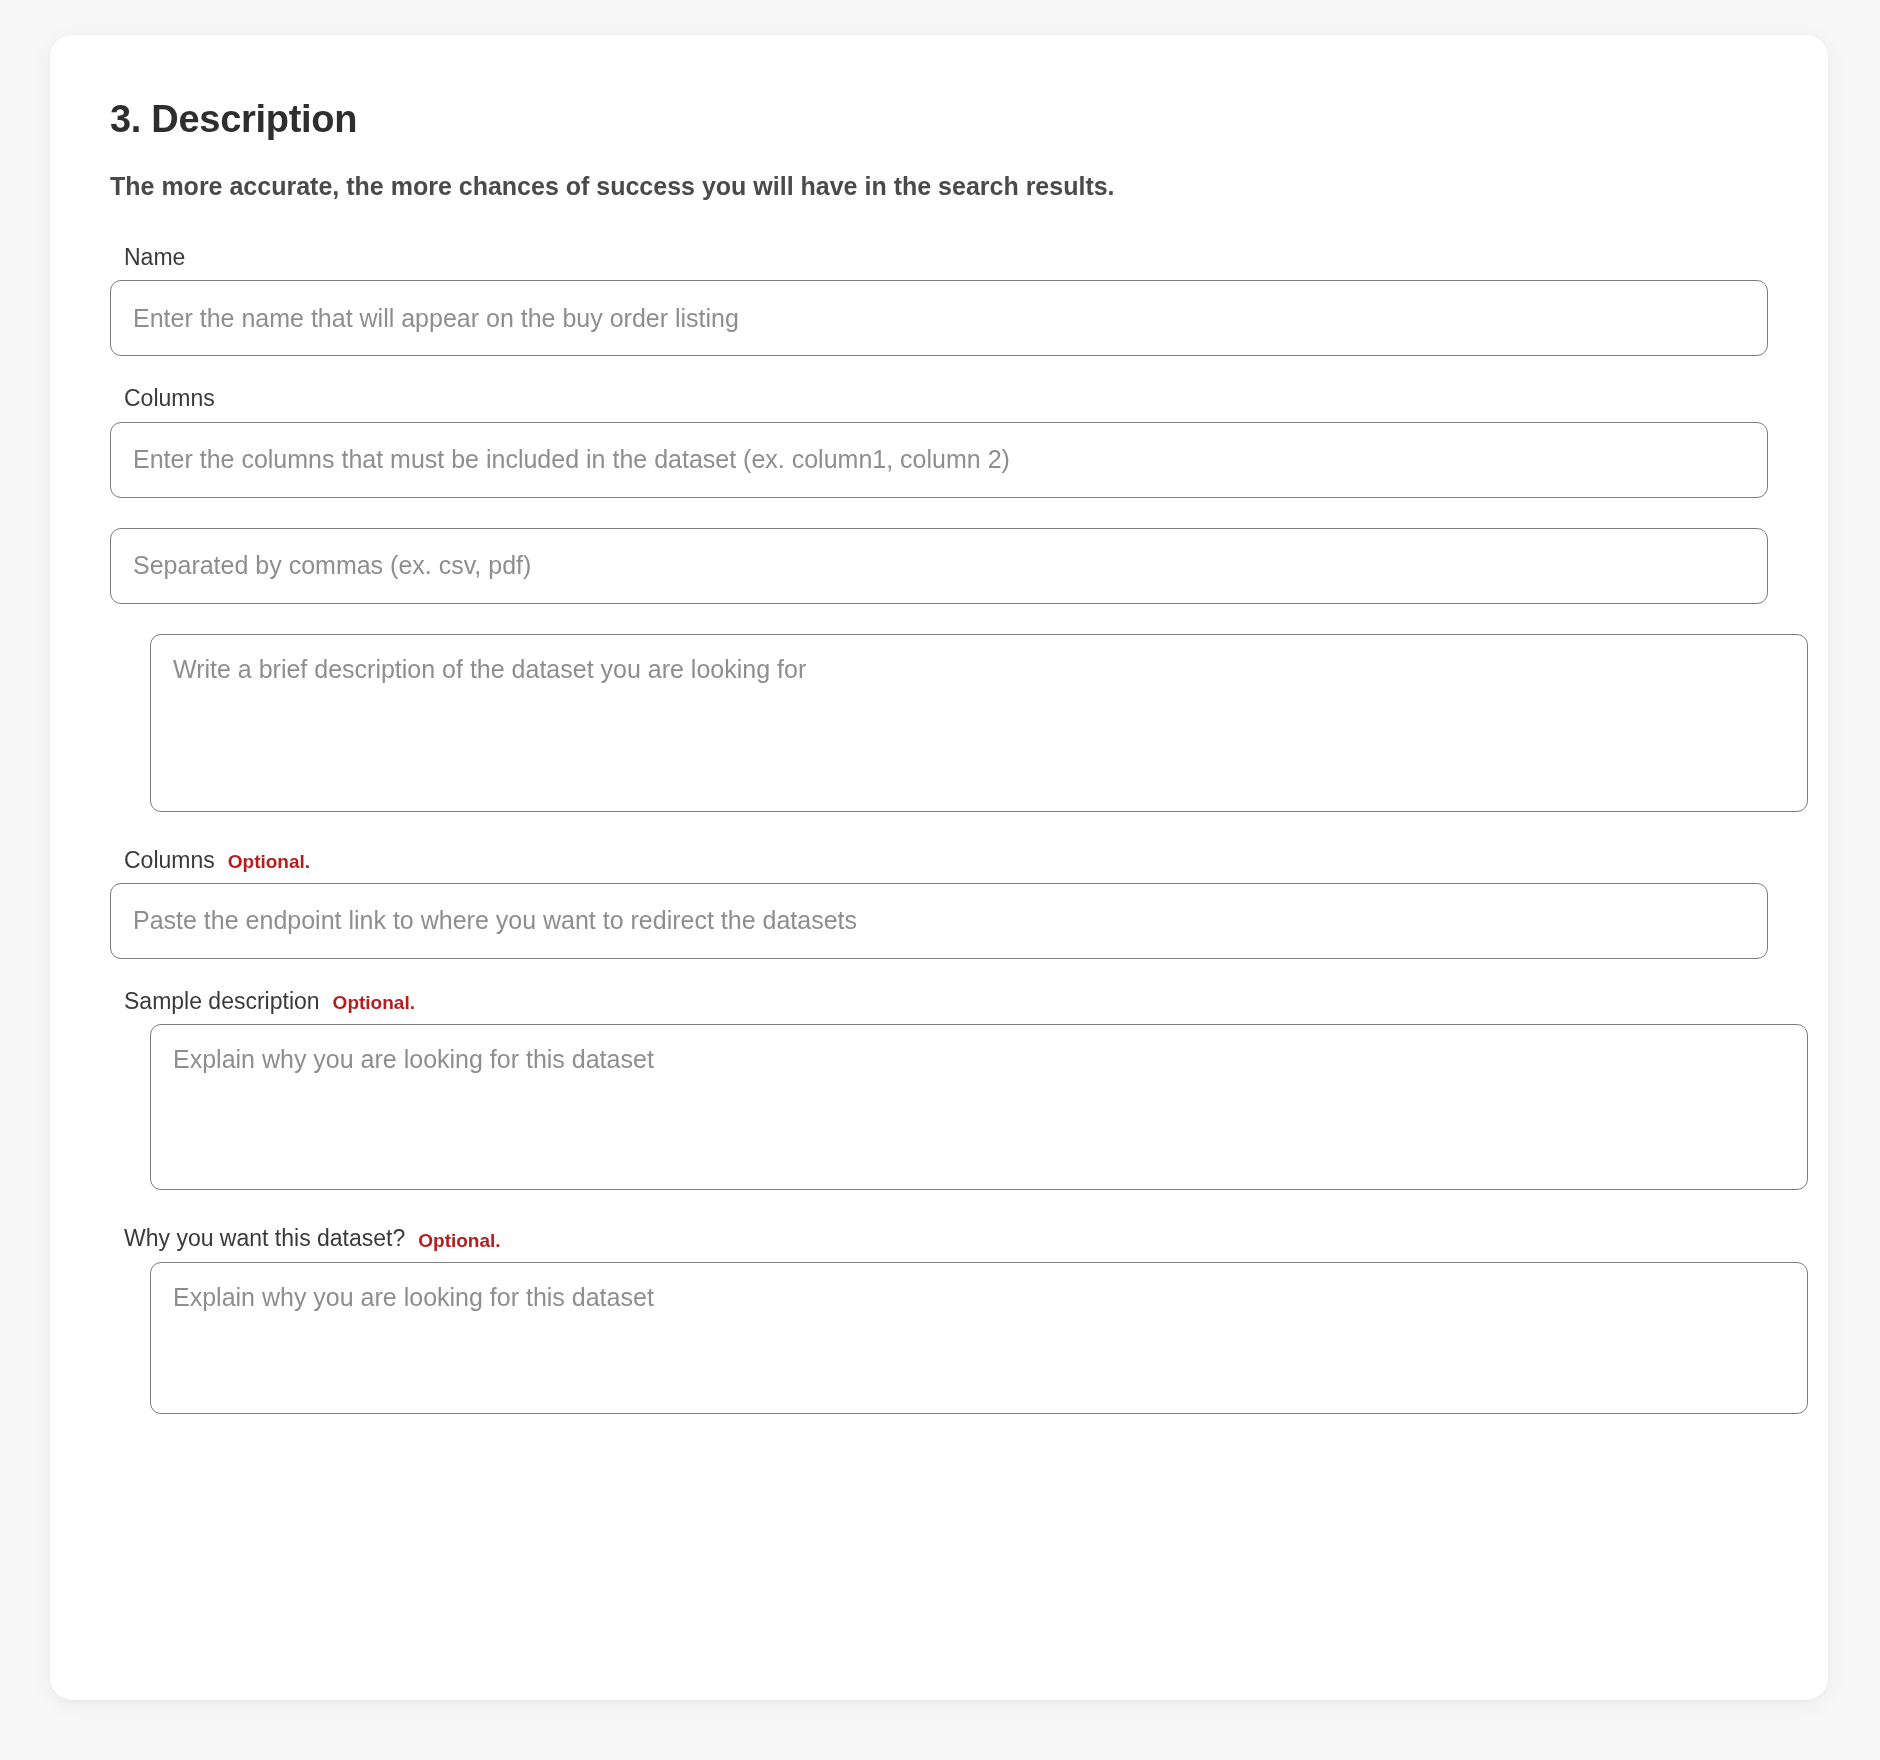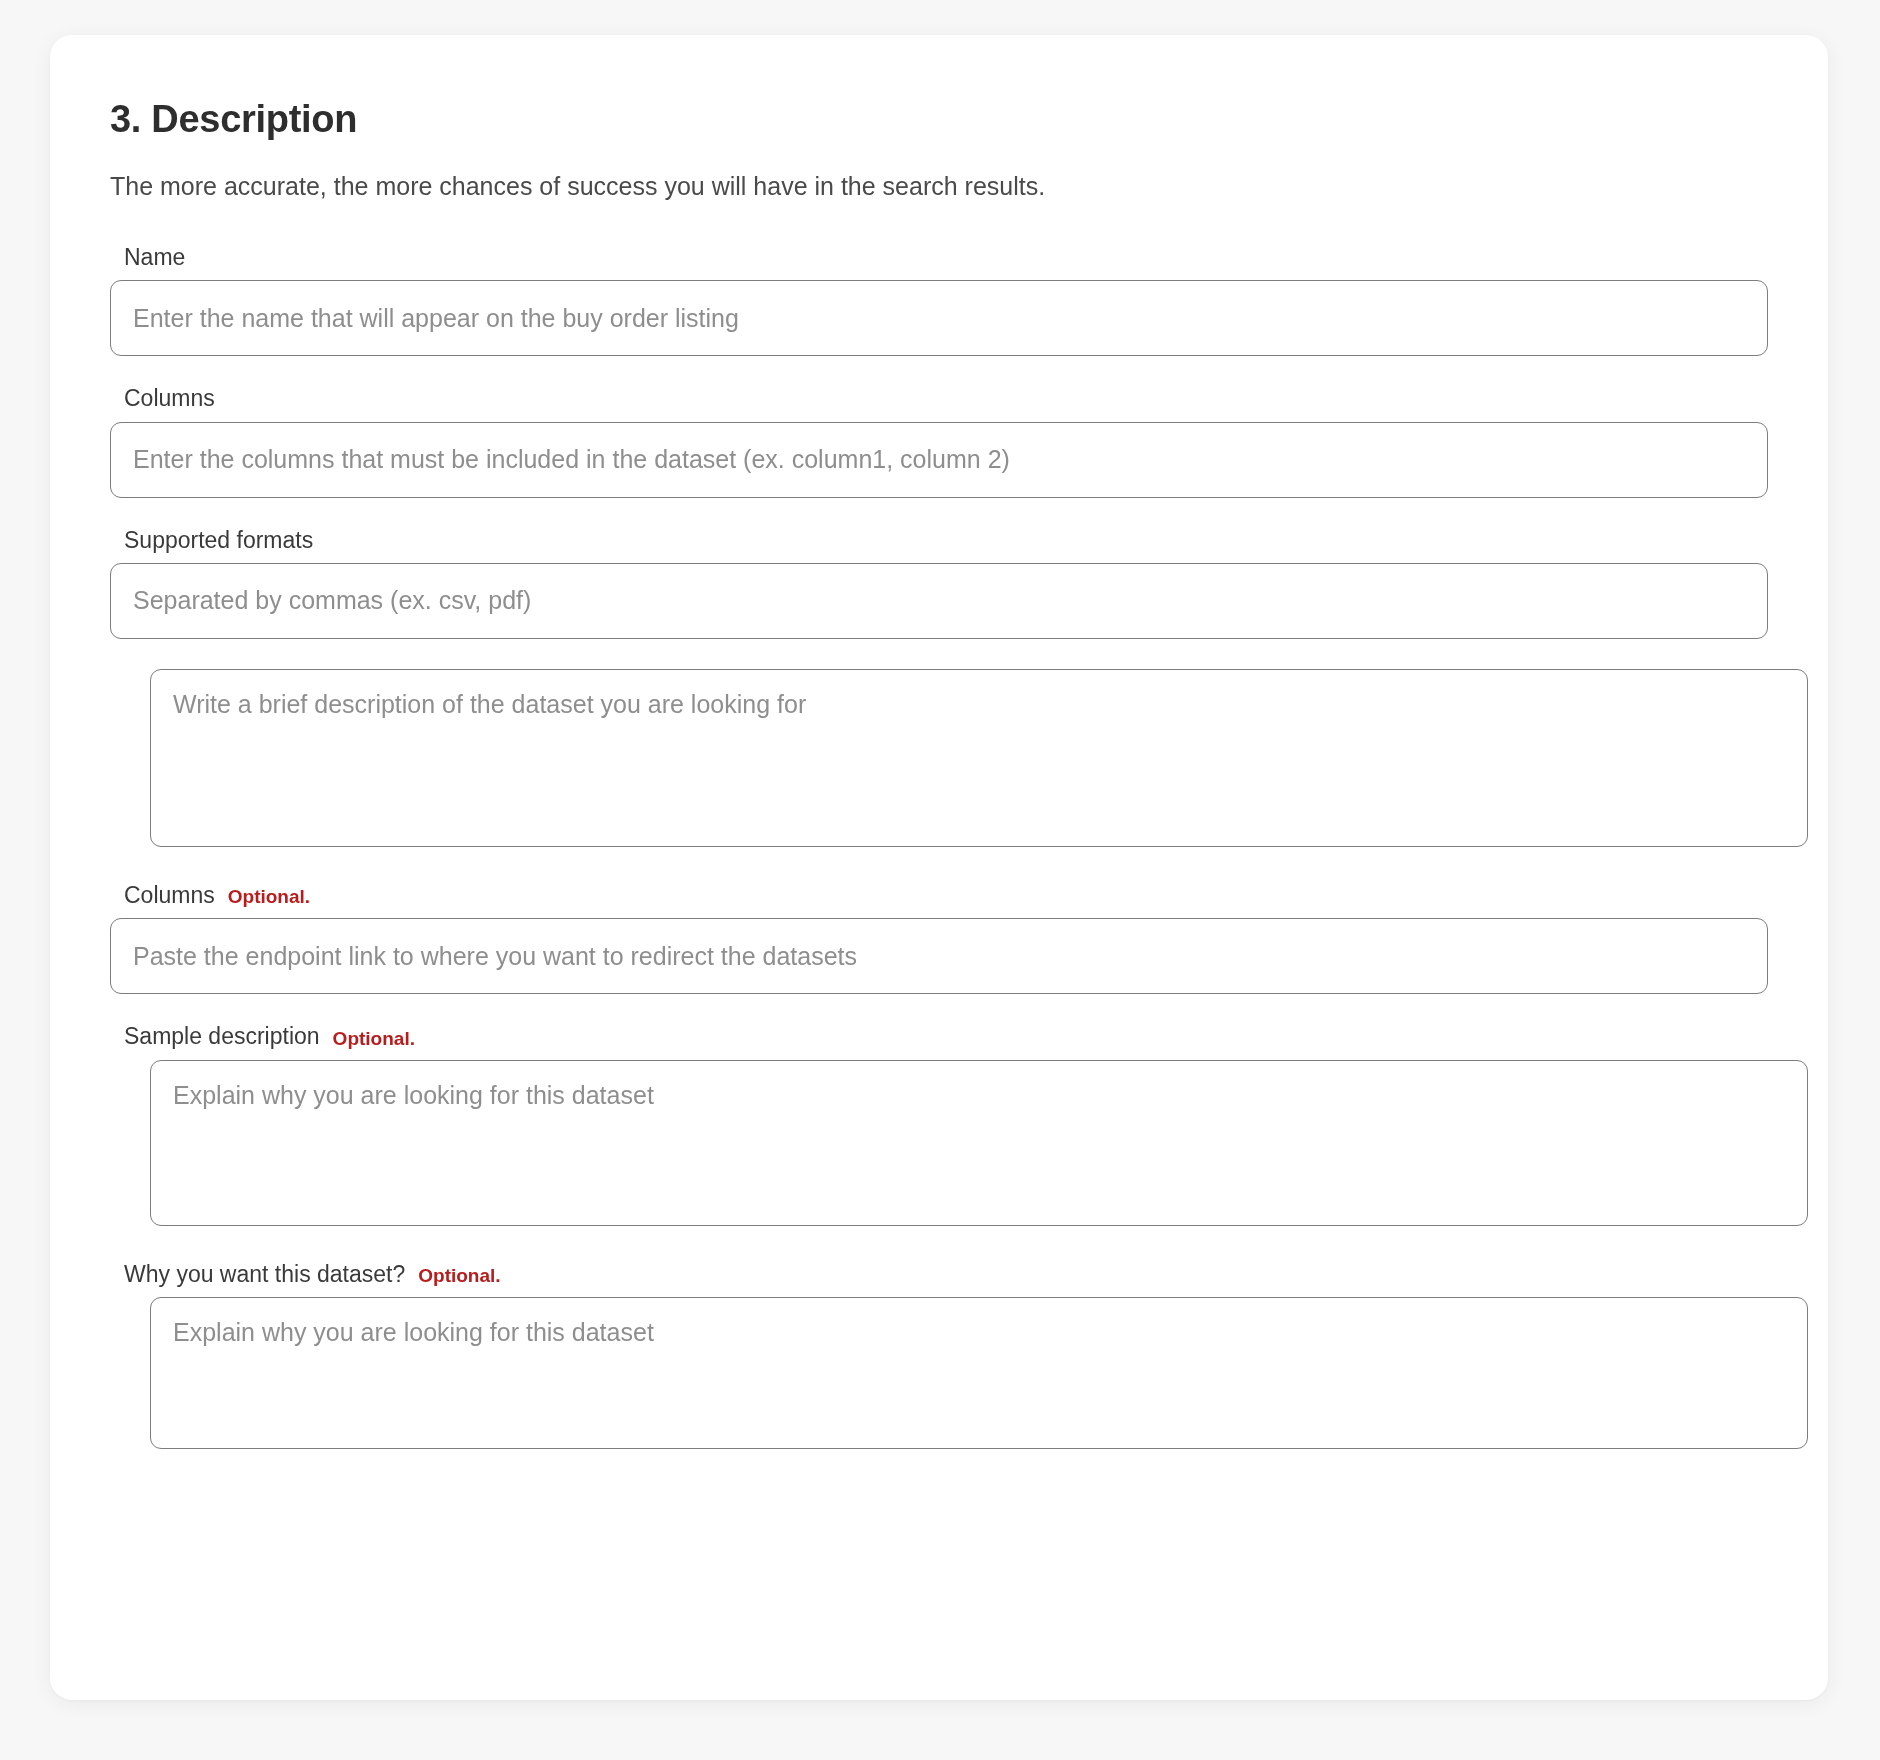--- a/index.html
+++ b/index.html
@@ -44,21 +44,21 @@
     letter-spacing: -0.3px;
     margin: 0 0 0 0;
     line-height: 1.2;
   }
 
   .section-subtitle {
     font-size: 25px;
     color: #4a4a4a;
     margin: 27px 0 0 0;
     line-height: 1.3;
-    font-weight: normal;
+    font-weight: bold;
   }
 
   .fields {
     margin-top: 43px;
   }
 
   .field {
     margin-bottom: 0;
   }
 
@@ -148,23 +148,20 @@
         <div class="field">
           <div class="field-label-row">
             <span class="field-label">Columns</span>
           </div>
           <input class="text-input" type="text" placeholder="Enter the columns that must be included in the dataset (ex. column1, column 2)" style="">
         </div>
 
         <div class="gap-sm"></div>
 
         <div class="field">
-          <div class="field-label-row">
-            <span class="field-label">Supported formats</span>
-          </div>
           <input class="text-input" type="text" placeholder="Separated by commas (ex. csv, pdf)" style="">
         </div>
 
         <div class="gap-sm"></div>
 
         <div class="field">
           <textarea class="text-area brief" placeholder="Write a brief description of the dataset you are looking for" style=""></textarea>
         </div>
 
         <div class="gap-md"></div>

